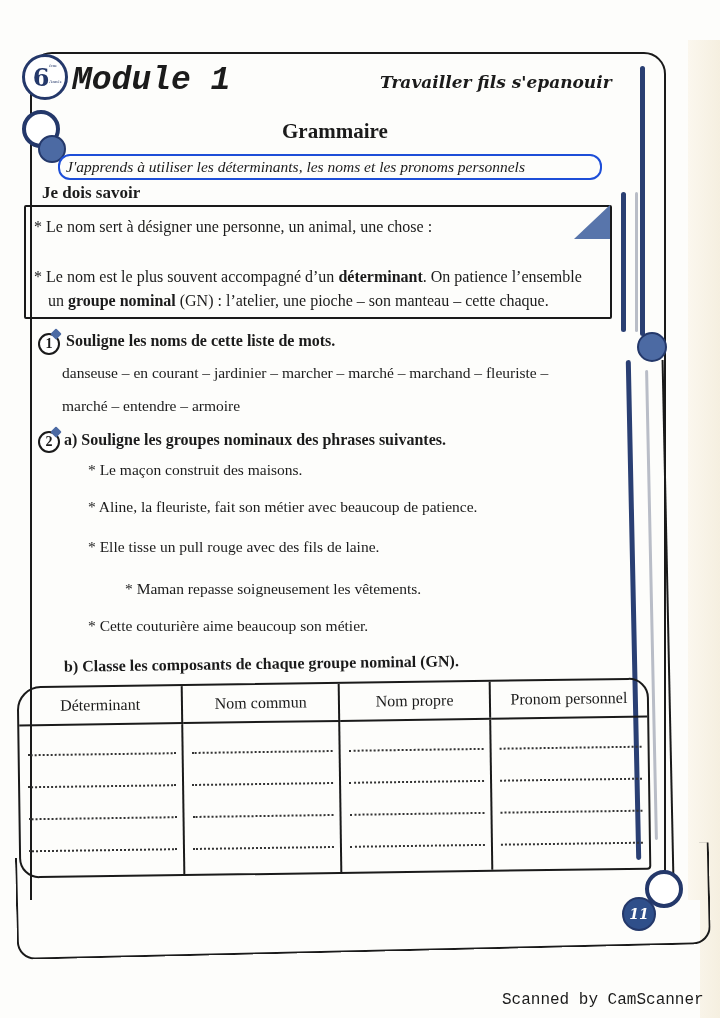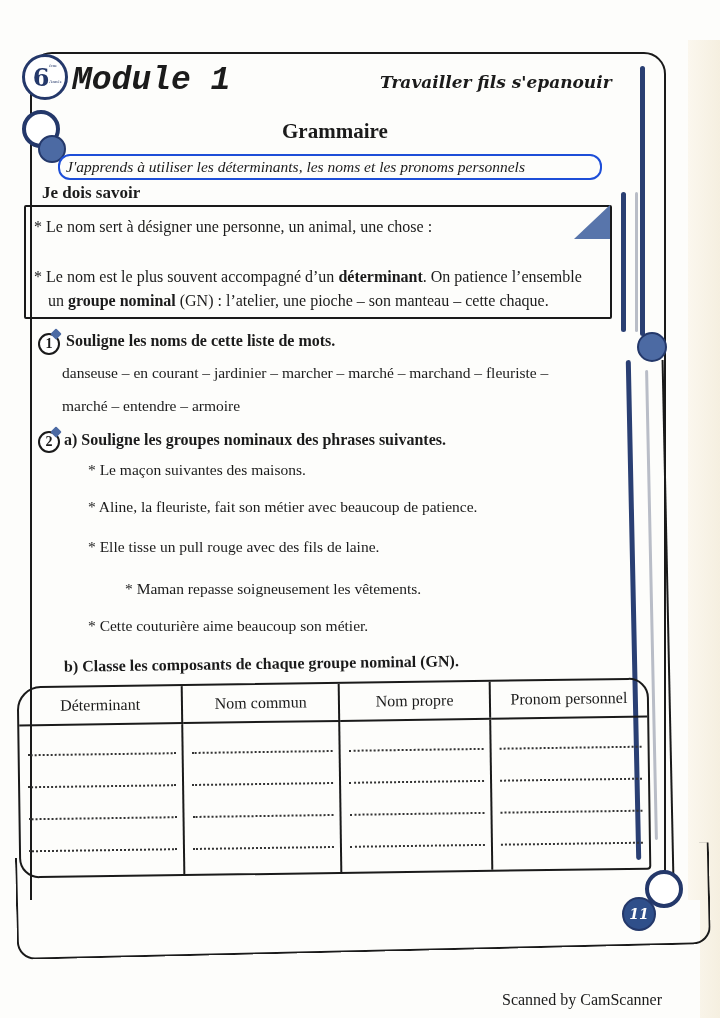--- a/index.html
+++ b/index.html
@@ -77,21 +77,21 @@
   th { font-weight: normal; font-size: 16px; height: 36px; border-bottom: 2px solid #1a1a1a; }
   td { vertical-align: top; padding: 10px 6px 0 8px; }
   .dots { border-bottom: 2px dotted #333; height: 18px; margin-bottom: 12px; }
 
   .page-num {
     left: 622px; top: 897px; width: 30px; height: 30px; border-radius: 50%; background: #2f4f8a;
     color: #fff; font-family: "DejaVu Serif", serif; font-style: italic; font-weight: bold; font-size: 14px;
     text-align: center; line-height: 30px; border: 2px solid #24386a;
   }
   .page-ring { left: 645px; top: 870px; width: 30px; height: 30px; border-radius: 50%; border: 4px solid #24386a; background: #fff; }
-  .scanned { left: 502px; top: 991px; font-size: 16px; }
+  .scanned { left: 502px; top: 991px; font-size: 16px; font-family: Liberation Mono, monospace; }
 </style>
 </head>
 <body>
 
 <div class="abs edge"></div>
 
 <div class="abs frame"></div>
 <div class="abs frame-mask"></div>
 <div class="abs frame-bottom"></div>
 
@@ -130,21 +130,21 @@
 <div class="abs fold"></div>
 
 <div class="abs num-badge" style="left:38px;top:333px;">1</div>
 <div class="abs ex-title" style="left:66px;top:315px;margin-top:17px;">Souligne les noms de cette liste de mots.</div>
 <div class="abs ex-text" style="left:62px;top:364px;white-space:nowrap;text-align:center;">danseuse – en courant – jardinier – marcher – marché – marchand – fleuriste –</div>
 <div class="abs ex-text" style="left:62px;top:397px;">marché – entendre – armoire</div>
 
 <div class="abs num-badge" style="left:38px;top:431px;">2</div>
 <div class="abs ex-title" style="left:64px;top:431px;">a)  Souligne les groupes nominaux des phrases suivantes.</div>
 
-<div class="abs sentence" style="top:461px;">* Le maçon suivantes des maisons.</div>
+<div class="abs sentence" style="top:461px;">* Le maçon construit des maisons.</div>
 <div class="abs sentence" style="top:498px;">* Aline, la fleuriste, fait son métier avec beaucoup de patience.</div>
 <div class="abs sentence" style="top:538px;text-align:right;">* Elle tisse un pull rouge avec des fils de laine.</div>
 <div class="abs sentence" style="top:580px;margin-left:37px;">* Maman repasse soigneusement les vêtements.</div>
 <div class="abs sentence" style="top:617px;">* Cette couturière aime beaucoup son métier.</div>
 
 <div class="abs ex-title" style="left:64px;top:655px;transform:rotate(-0.8deg);">b) Classe les composants de chaque groupe nominal (GN).</div>
 
 <div class="abs table-wrap">
   <table>
     <thead>

